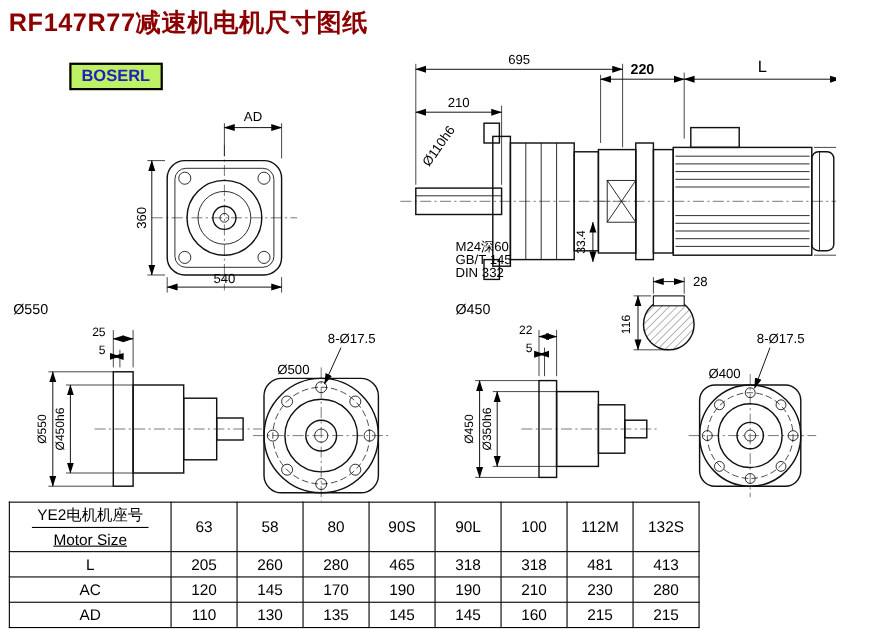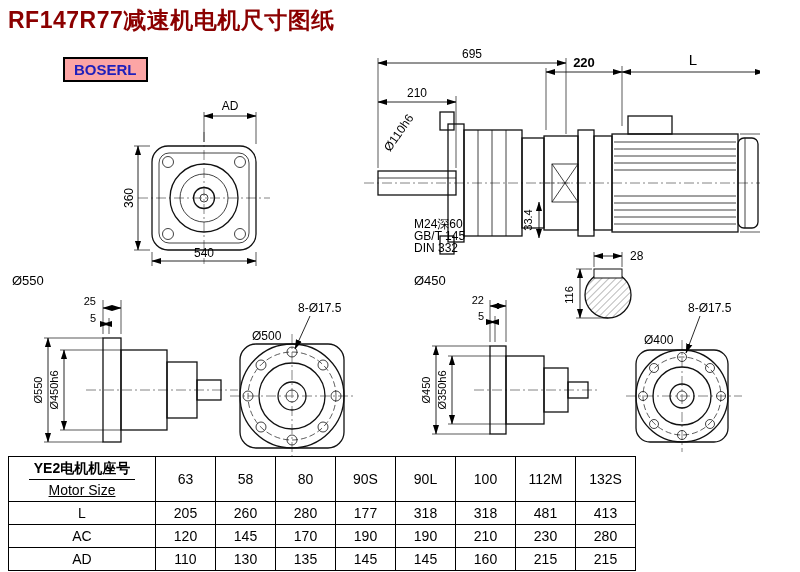--- a/index.html
+++ b/index.html
@@ -5,21 +5,21 @@
   * { margin:0; padding:0; box-sizing:border-box; }
   html,body { width:800px; height:572px; background:#fff;
               font-family:"Liberation Sans","DejaVu Sans",sans-serif; }
   .page { position:relative; width:760px; height:572px; background:#fff; overflow:hidden; }
 
   .title { position:absolute; left:8px; top:5px; font-size:23px; font-weight:700;
            color:#8b0000; letter-spacing:.5px; white-space:nowrap; }
 
   .logo-box { position:absolute; left:63px; top:57px; border:2px solid #000;
               padding:0 9px; height:25px; line-height:22px; font-size:15px;
-              font-weight:700; color:#2020bb; background:#fca5a5; }
+              font-weight:700; color:#2020bb; background:#bef264; }
 
   .drawing { position:absolute; left:0; top:38px; }
 
   
   .ol   { fill:none; stroke:#111; stroke-width:1.3; }
   .thin { fill:none; stroke:#111; stroke-width:.8; }
   .cl   { fill:none; stroke:#666; stroke-width:.8; stroke-dasharray:10 3 2 3; }
   .bc   { fill:none; stroke:#333; stroke-width:.8; stroke-dasharray:6 3; }
   .dim  { fill:none; stroke:#111; stroke-width:.9; }
   .ext  { fill:none; stroke:#111; stroke-width:.7; }
@@ -28,21 +28,21 @@
   .t15 { font-size:15px; } .bold { font-weight:700; }
 
   
   .spec-table { position:absolute; left:8px; top:456px; border-collapse:collapse;
                 table-layout:fixed; background:#fff; }
   .spec-table td { border:1px solid #000; text-align:center; vertical-align:middle;
                    font-size:14px; color:#000; height:23px; padding:0; }
   .spec-table tr.head td { height:45px; }
   .col-label { width:147px; }
   .col-size  { width:60px; }
-  .hl1 span { border-bottom:1px solid #000; padding:0 5px; line-height:21px; display:inline-block;font-weight:bold; }
+  .hl1 span { border-bottom:1px solid #000; padding:0 5px; line-height:21px; display:inline-block; }
   .hl2 { line-height:21px;text-decoration:underline; }
 </style>
 </head>
 <body>
 
 <div class="page">
 
   <div class="title">RF147R77减速机电机尺寸图纸</div>
   <div class="logo-box">BOSERL</div>
 
@@ -263,21 +263,21 @@
         <td class="col-size">90L</td>
         <td class="col-size">100</td>
         <td class="col-size">112M</td>
         <td class="col-size">132S</td>
       </tr>
       <tr>
         <td>L</td>
         <td>205</td>
         <td>260</td>
         <td>280</td>
-        <td>177</td>
+        <td>465</td>
         <td>318</td>
         <td>318</td>
         <td>481</td>
         <td>413</td>
       </tr>
       <tr>
         <td>AC</td>
         <td>120</td>
         <td>145</td>
         <td>170</td>

